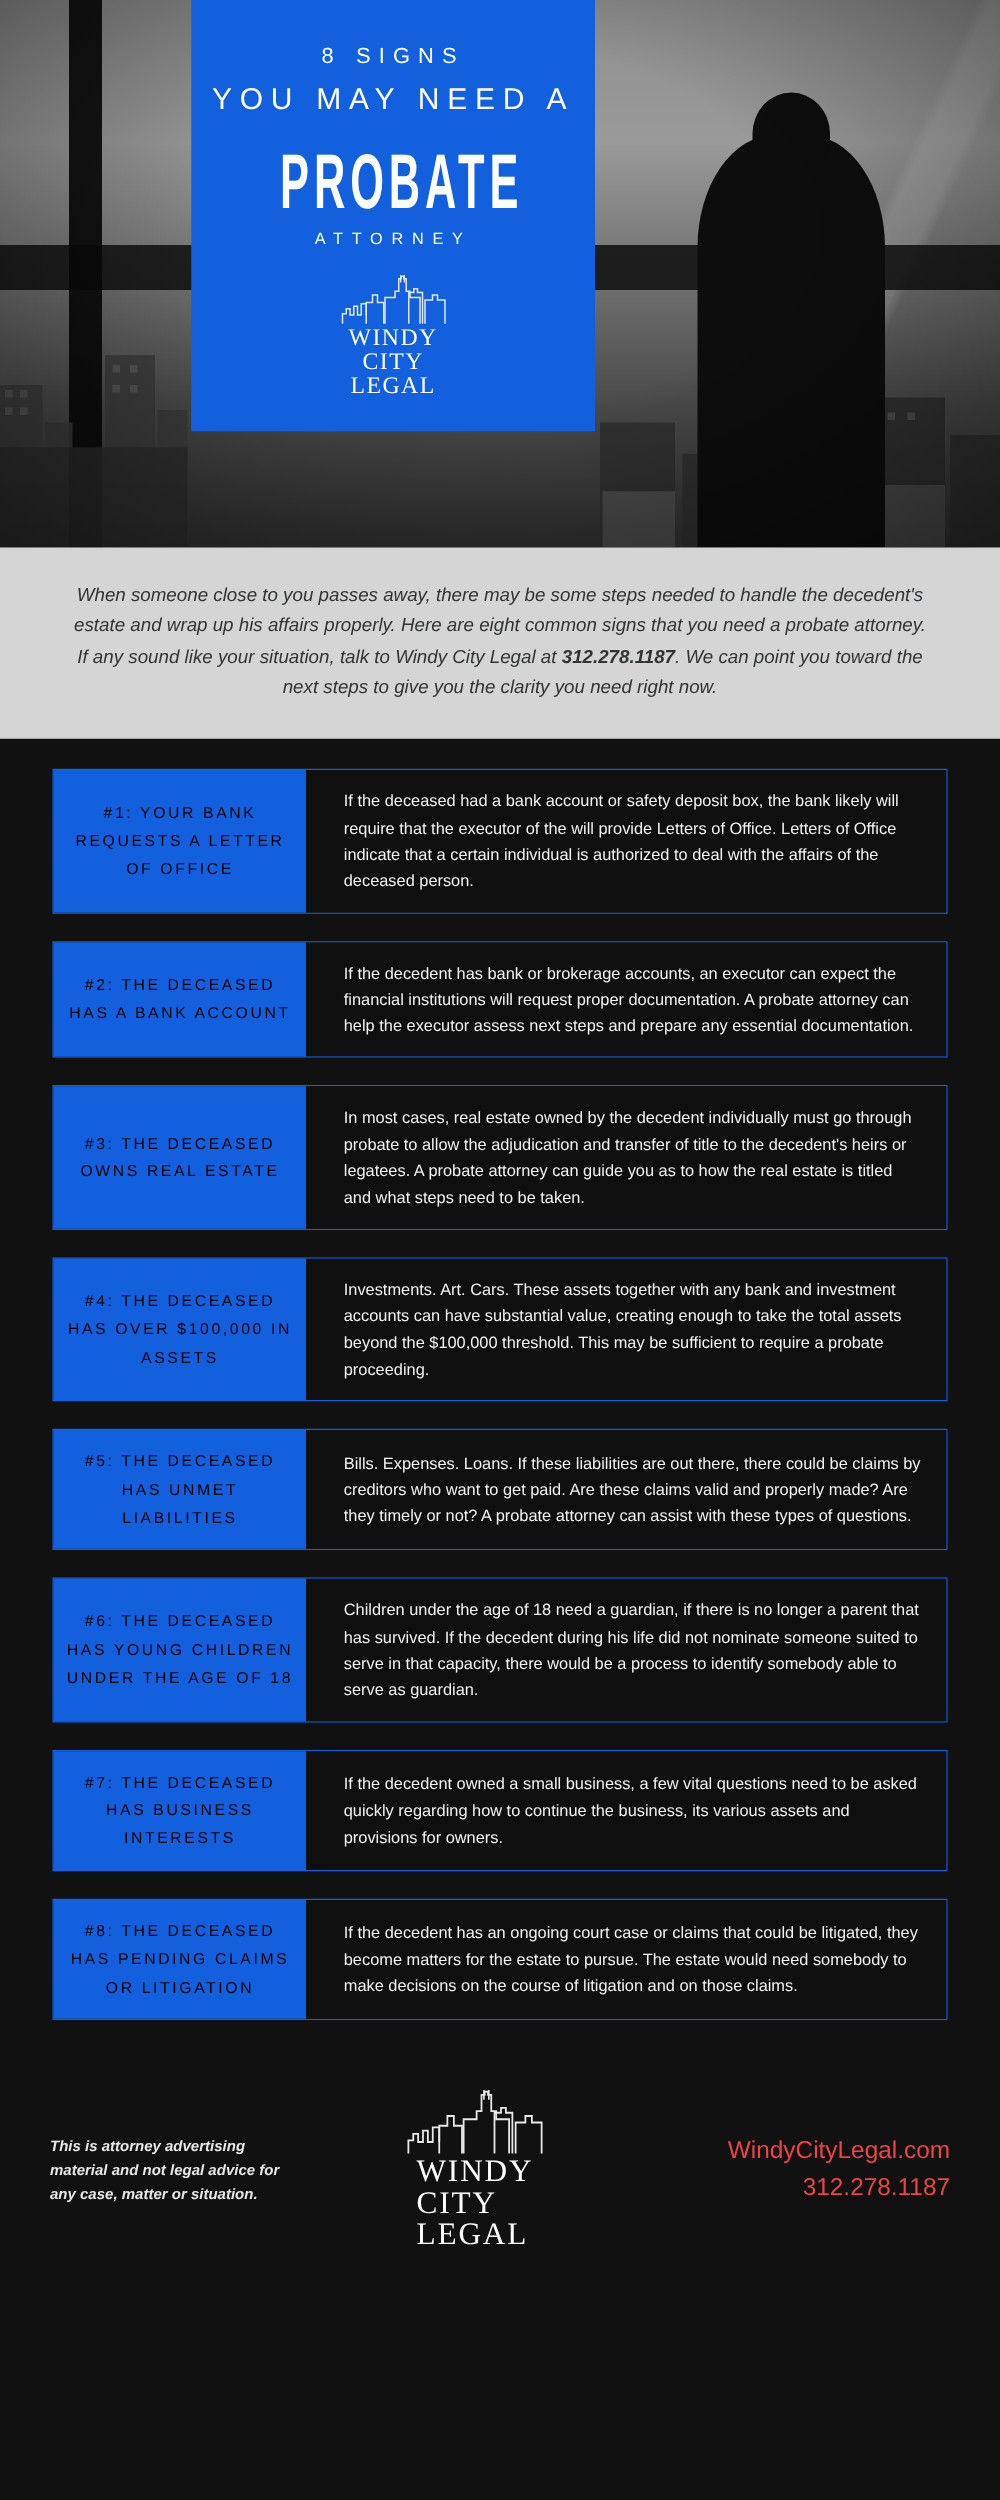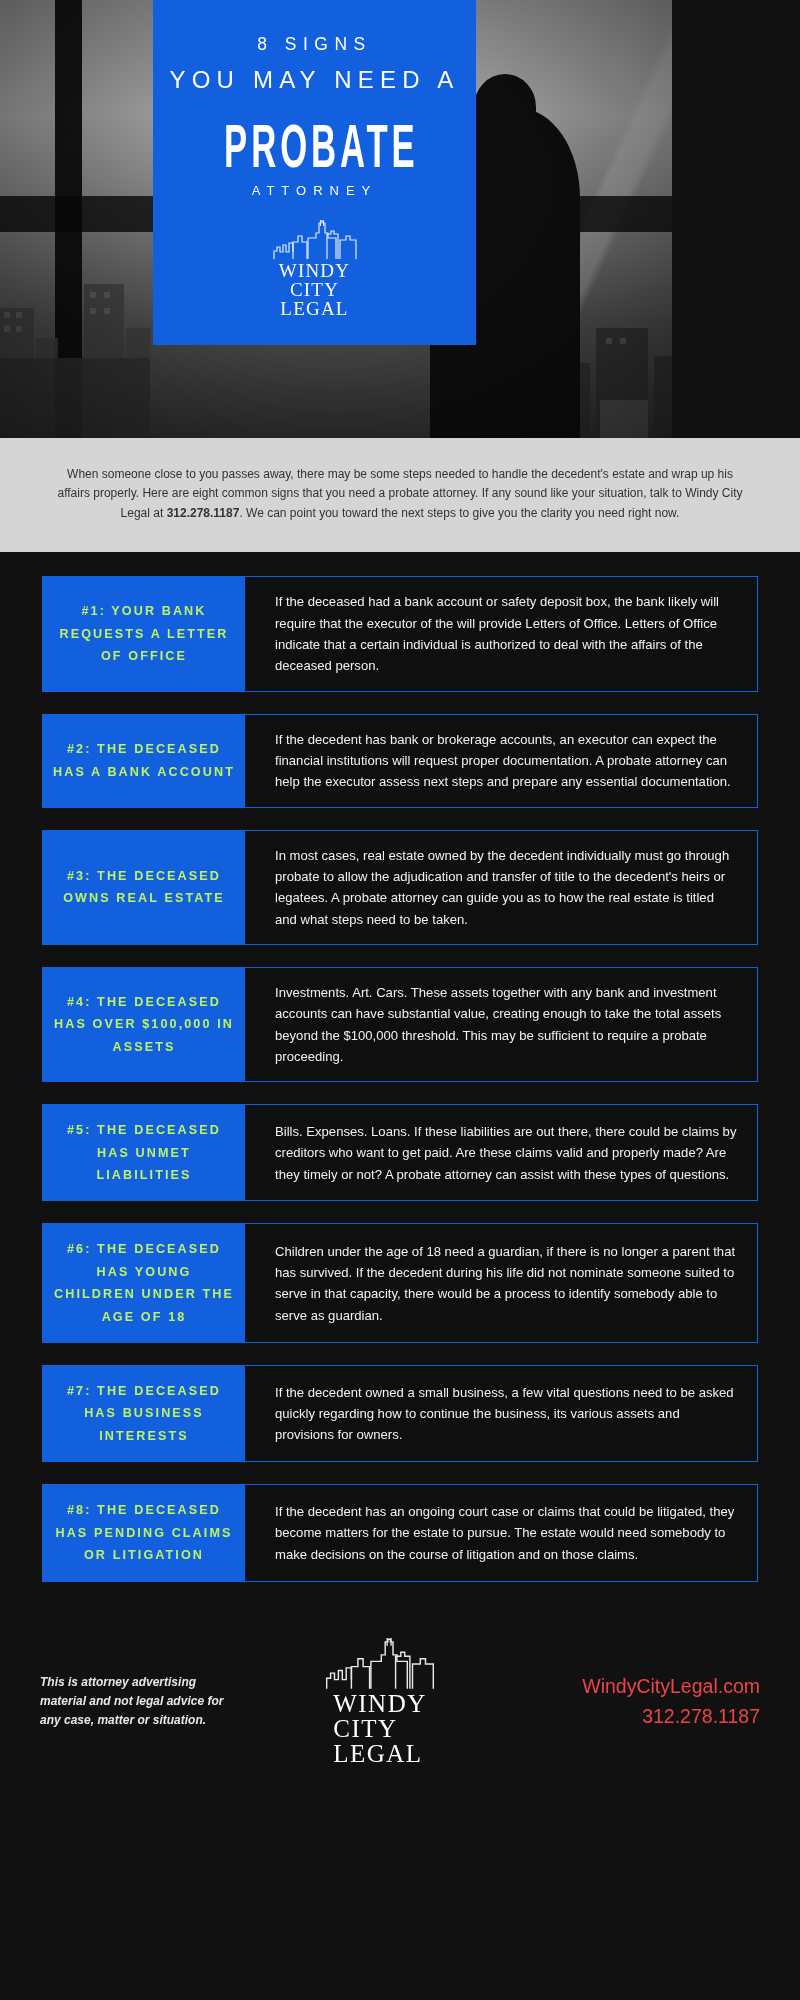--- a/index.html
+++ b/index.html
@@ -12,21 +12,21 @@
     width: 800px;
     height: 2000px;
     position: relative;
     overflow: hidden;
     background: #111111;
   }
 
   
   .hero {
     position: relative;
-    width: 672px;
+    width: 800px;
     height: 438px;
     overflow: hidden;
     background: #2b2b2b;
   }
   
   .hero-photo {
     position: absolute;
     inset: 0;
     background:
       
@@ -127,49 +127,50 @@
   
   .intro {
     position: relative;
     width: 800px;
     background: #d5d5d5;
     padding: 27px 56px 29px 56px;
     text-align: center;
   }
   .intro p {
     color: #2f3437;
-    font-size: 12px;
+    font-size: 15px;
     line-height: 1.62;
+    font-style: italic;
   }
   .intro b { font-weight: 700; }
 
   
   .cards {
     background: #111111;
     padding: 24px 42px 8px 42px;
   }
   .card {
     display: flex;
     align-items: stretch;
     margin-bottom: 22px;
     border: 1px solid #1360df;
     background: #151515;
   }
   .card-title {
     width: 202px;
     flex: 0 0 202px;
     background: #1360df;
-    color: #bef264;
+    color: #000000;
     display: flex;
     align-items: center;
     justify-content: center;
     text-align: center;
     padding: 14px 10px;
     font-size: 12.6px;
-    font-weight: 700;
+    font-weight: 400;
     letter-spacing: 2.1px;
     line-height: 1.78;
   }
   .card-body {
     flex: 1 1 auto;
     background: #0f0f0f;
     color: #f2f2f2;
     padding: 14px 20px 14px 30px;
     font-size: 13.1px;
     line-height: 1.63;

